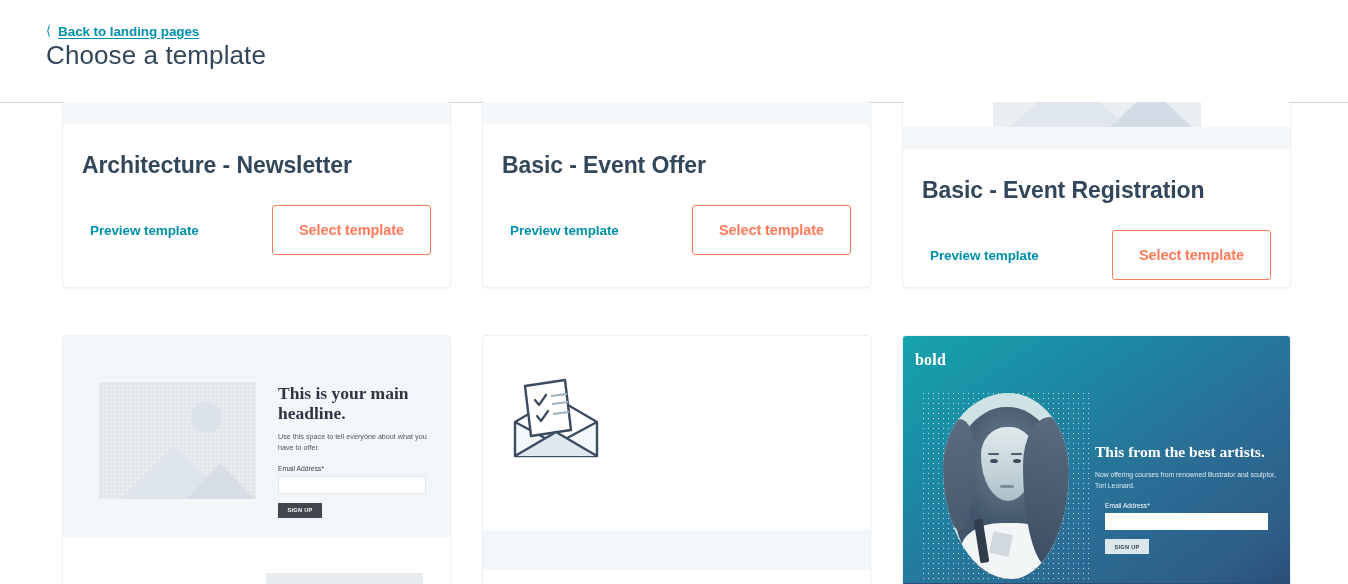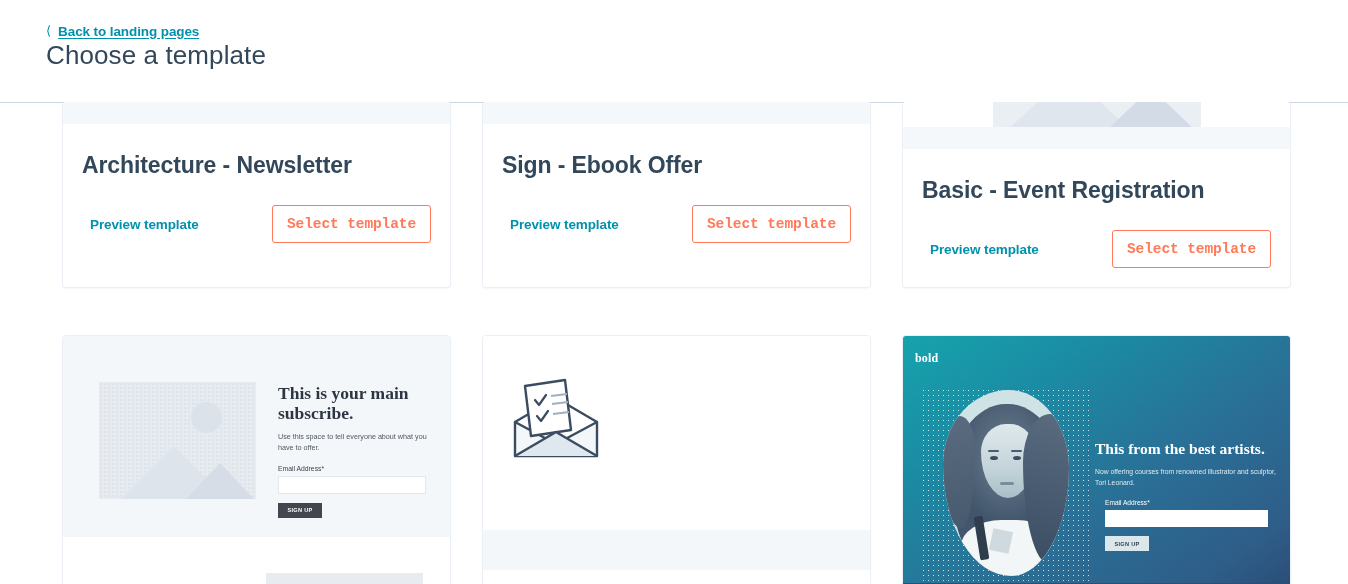--- a/index.html
+++ b/index.html
@@ -121,26 +121,26 @@
   .preview-link {
     color: #0091ae;
     font-size: 13.5px;
     font-weight: 700;
     cursor: pointer;
     letter-spacing: -0.1px;
   }
   .select-btn {
     margin-left: auto;
     min-width: 159px;
-    height: 38px;
+    height: 50px;
     border: 1px solid #ff7a59;
     border-radius: 3px;
     background: #ffffff;
     color: #ff7a59;
-    font-family: Liberation Mono, monospace;
+    font-family: Liberation Sans, sans-serif;
     font-size: 14.5px;
     font-weight: 600;
     cursor: pointer;
     letter-spacing: -0.1px;
   }
 
   
   .row2 { margin-top: 47px; }
   .row2 .tpl-card { height: 260px; }
 
@@ -236,21 +236,21 @@
 
   
   .prev-bold {
     height: 247px;
     background: linear-gradient(145deg, #16a3ac 0%, #1b8ba4 28%, #2a6f96 60%, #2e5d88 88%, #2b4e78 100%);
     position: relative; overflow: hidden;
     padding: 15px 0 0 12px;
   }
   .bold-logo {
     font-family: "Liberation Serif", serif;
-    font-size: 12px; font-weight: 700; color: #ffffff;
+    font-size: 16px; font-weight: 700; color: #ffffff;
     letter-spacing: 0.2px;
   }
   .bold-stage { display: flex; margin-top: 12px; }
   .bold-photo-wrap { width: 180px; flex: none; position: relative; height: 200px; }
   .bold-dots {
     position: absolute; left: 6px; top: 10px;
     width: 168px; height: 196px;
     background-image: radial-gradient(rgba(255,255,255,0.85) 0.9px, transparent 1px);
     background-size: 5px 5px;
     -webkit-mask-image: radial-gradient(ellipse 58% 52% at 52% 46%, transparent 60%, #000 64%);
@@ -368,21 +368,21 @@
           <a class="preview-link">Preview template</a>
           <button class="select-btn">Select template</button>
         </div>
       </div>
     </div>
 
     <div class="tpl-card">
       <div class="thumb-strip"></div>
       <div class="thumb-divider"></div>
       <div class="card-info">
-        <div class="card-title">Sign - Ebook Offer</div>
+        <div class="card-title">Basic - Event Offer</div>
         <div class="card-actions">
           <a class="preview-link">Preview template</a>
           <button class="select-btn">Select template</button>
         </div>
       </div>
     </div>
 
     <div class="tpl-card">
       <div class="thumb-strip has-art">
         <div class="thumb-art">
@@ -406,21 +406,21 @@
     <div class="tpl-card">
       <div class="prev-found">
         <div class="found-body">
           <div class="found-img">
             <div class="dotfill"></div>
               <div class="circ"></div>
             <div class="pk1"></div>
               <div class="pk2"></div>
           </div>
           <div class="found-right">
-            <div class="found-head">This is your main subscribe.</div>
+            <div class="found-head">This is your main headline.</div>
             <div class="found-sub">Use this space to tell everyone about what you have to offer.</div>
             <div class="found-lbl">Email Address*</div>
             <div class="found-input"></div>
             <div class="found-btn">SIGN UP</div>
           </div>
         </div>
       </div>
       <div class="found-foot">
         <div class="blk"></div>
       </div>

